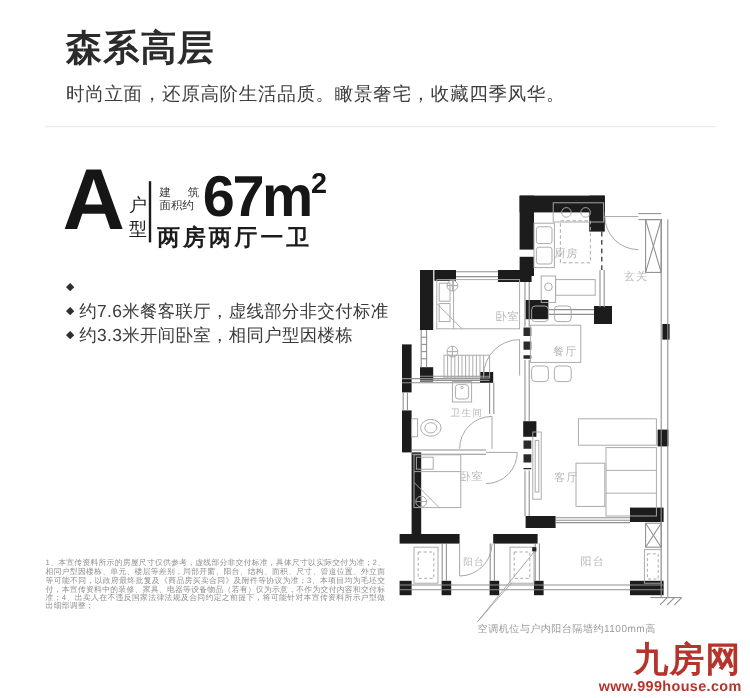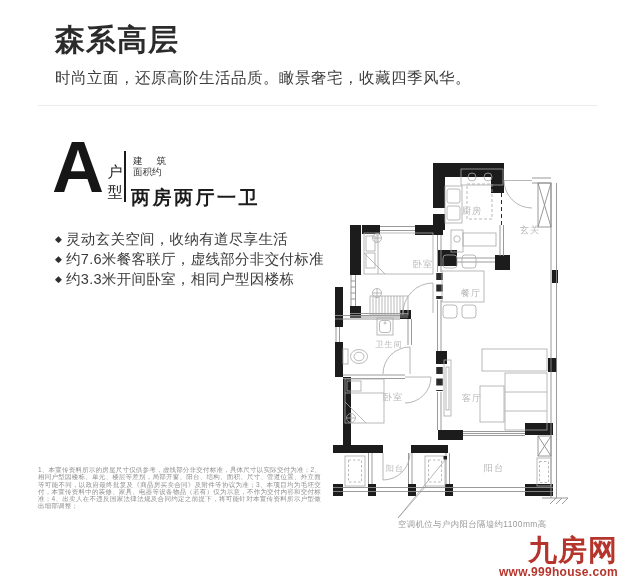--- a/index.html
+++ b/index.html
@@ -54,26 +54,26 @@
   <div id="unit-vline"></div>
   <div id="area-prefix">
     <div class="row">
       <span>建</span>
       <span>筑</span>
     </div>
     <div class="row">
         <span>面积约</span>
       </div>
   </div>
+  <div id="area-value"><span>67m</span><sup>2</sup></div>
   <div id="unit-layout">两房两厅一卫</div>
 
   <div id="features">
     <div class="feat">
       <span class="dia">◆</span>
-      <span>灵动玄关空间，收纳有道尽享生活</span>
     </div>
     <div class="feat">
       <span class="dia">◆</span>
       <span>约7.6米餐客联厅，虚线部分非交付标准</span>
     </div>
     <div class="feat">
       <span class="dia">◆</span>
       <span>约3.3米开间卧室，相同户型因楼栋</span>
     </div>
   </div>

